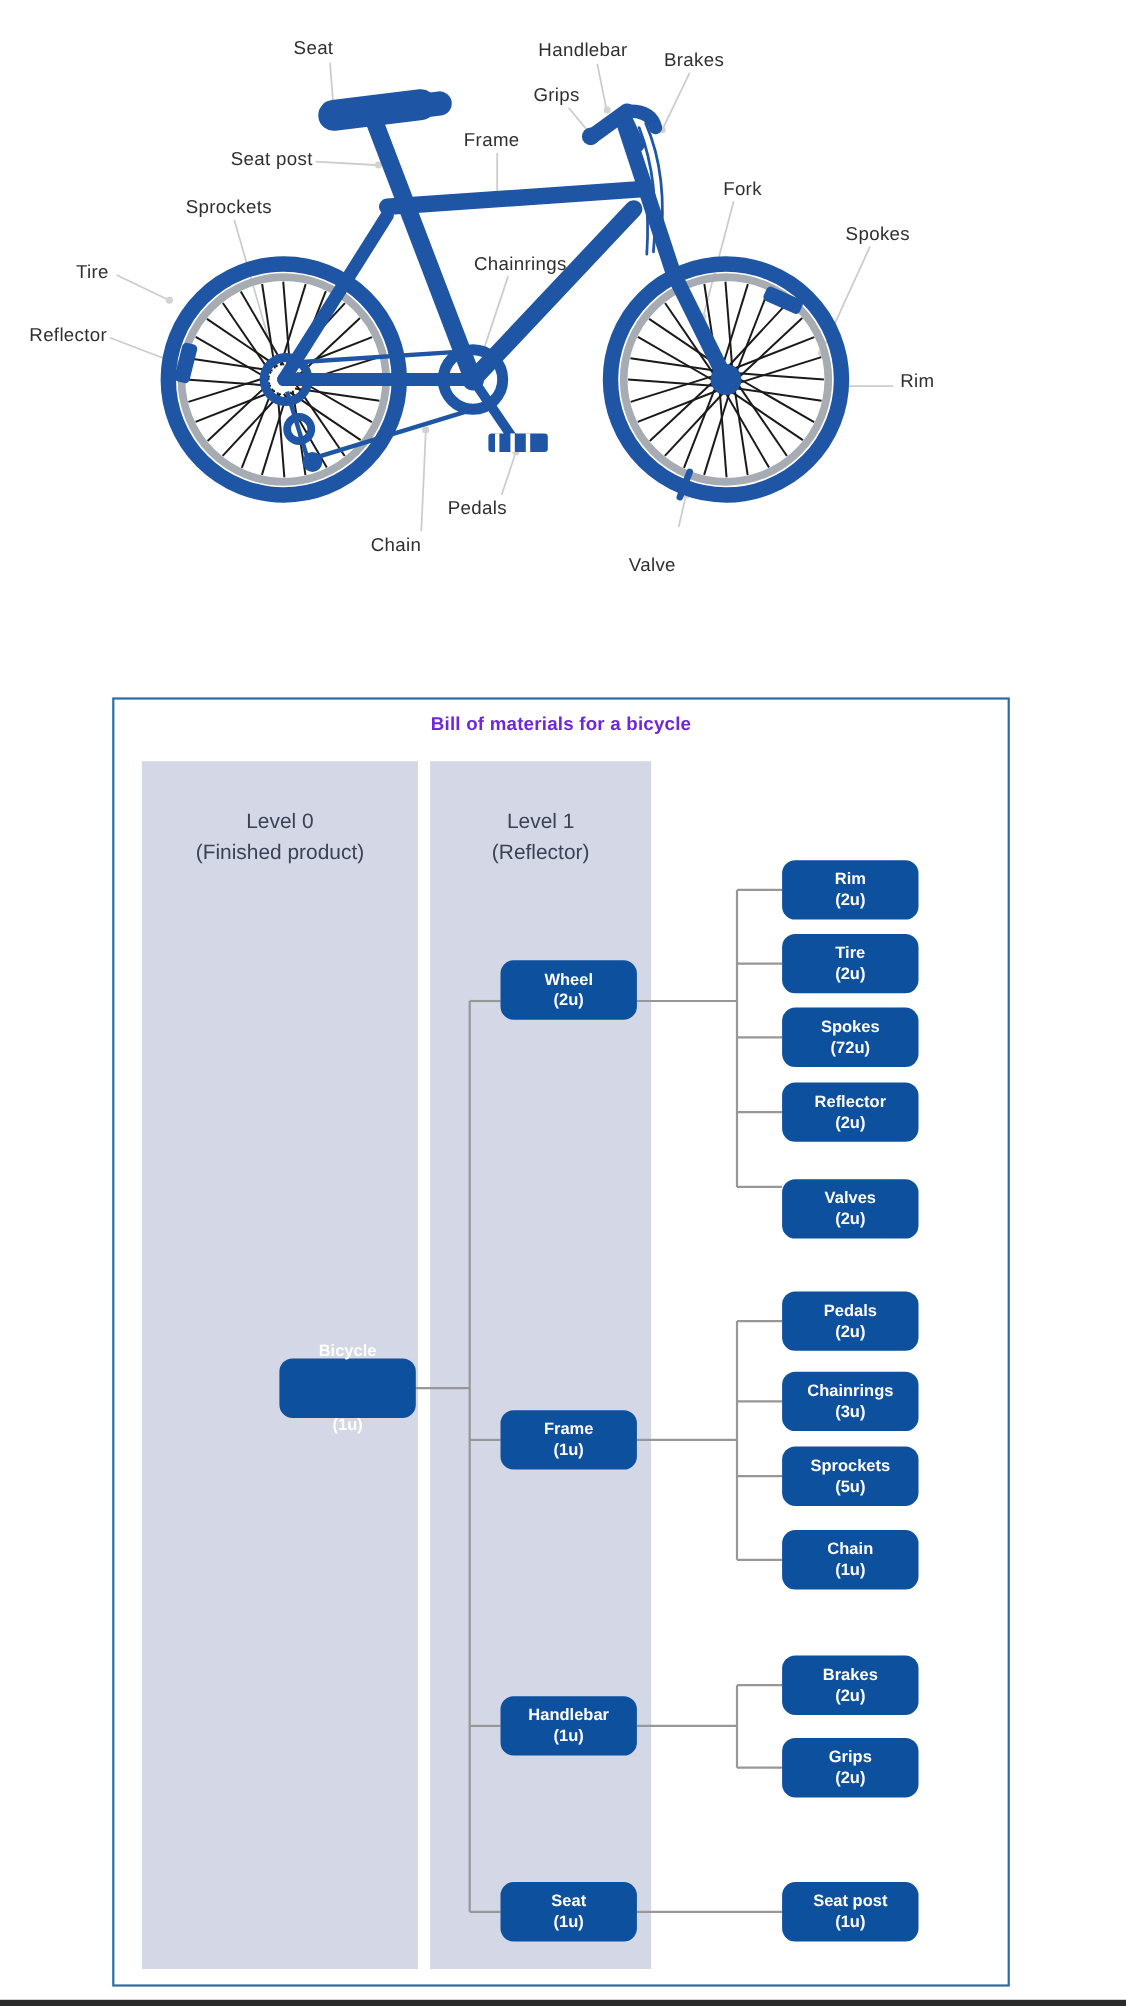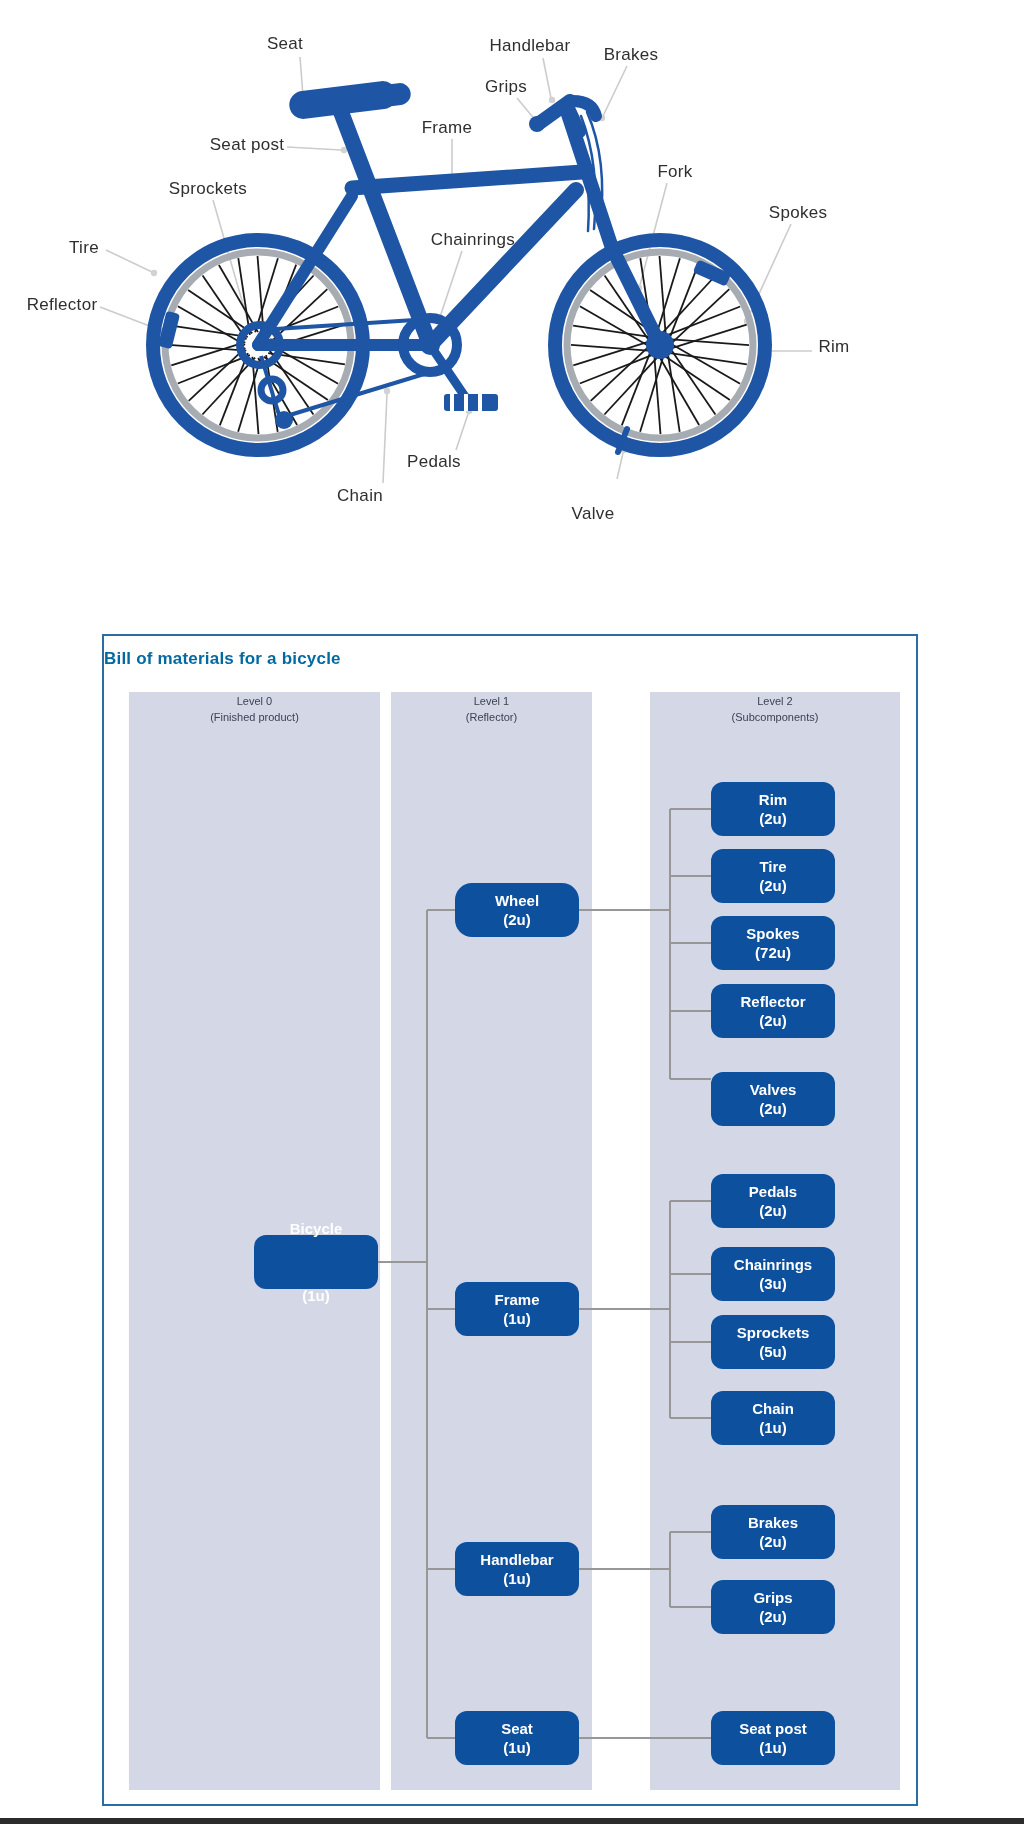--- a/index.html
+++ b/index.html
@@ -16,35 +16,35 @@
   .lbl-frame{left:447px;top:118px;}      .lbl-seatpost{left:247px;top:135px;}
   .lbl-fork{left:675px;top:162px;}       .lbl-sprockets{left:208px;top:179px;}
   .lbl-spokes{left:798px;top:203px;}     .lbl-tire{left:84px;top:238px;}
   .lbl-chainrings{left:473px;top:230px;} .lbl-reflector{left:62px;top:295px;}
   .lbl-rim{left:834px;top:337px;}        .lbl-pedals{left:434px;top:452px;}
   .lbl-chain{left:360px;top:486px;}      .lbl-valve{left:593px;top:504px;}
 
   
   .bom{position:absolute;left:102px;top:634px;width:816px;height:1172px;
        border:2px solid #2b6ca3;background:#ffffff;box-sizing:border-box;}
-  .bom-title{position:absolute;left:0;top:13px;width:100%;
-       font-size:17px;font-weight:bold;color:#0369a1;letter-spacing:.2px;}
+  .bom-title{position:absolute;left:0;top:13px;width:100%;text-align:center;
+       font-size:17px;font-weight:bold;color:#6d28d9;letter-spacing:.2px;}
   .bom-col{position:absolute;top:56px;height:1098px;background:#d4d7e6;}
   .col-0{left:25px;width:251px;}
   .col-1{left:287px;width:201px;}
   .col-2{left:546px;width:250px;}
-  .col-head{padding-top:2px;text-align:center;font-size:11px;color:#3b4254;
-       line-height:1.45;}
+  .col-head{padding-top:2px;text-align:center;font-size:19px;color:#3b4254;
+       line-height:1.45;margin-top:40px;}
   .bom-links{position:absolute;left:0;top:0;width:816px;height:1172px;}
   .node{position:absolute;width:124px;height:54px;border-radius:12px;
        background:#0d509e;color:#ffffff;font-weight:bold;font-size:15px;
        line-height:1.3;display:flex;flex-direction:column;justify-content:center;
        align-items:center;text-align:center;}
   .n-bicycle{left:150px;top:599px;gap:48px;}
-  .n-wheel{left:351px;top:247px;border-radius:17px;}  .n-frame{left:351px;top:646px;}
+  .n-wheel{left:351px;top:237px;}  .n-frame{left:351px;top:646px;}
   .n-handlebar{left:351px;top:906px;} .n-seat{left:351px;top:1075px;}
   .n-rim{left:607px;top:146px;}    .n-tire{left:607px;top:213px;}
   .n-spokes{left:607px;top:280px;} .n-reflector{left:607px;top:348px;}
   .n-valves{left:607px;top:436px;} .n-pedals{left:607px;top:538px;}
   .n-chainrings{left:607px;top:611px;} .n-sprockets{left:607px;top:679px;}
   .n-chain{left:607px;top:755px;}  .n-brakes{left:607px;top:869px;}
   .n-grips{left:607px;top:944px;}  .n-seatpost{left:607px;top:1075px;}
 
   .bottom-edge{position:absolute;left:0;top:1818px;width:1024px;height:6px;
        background:#2b2b2b;}
@@ -251,26 +251,20 @@
       <div>Level 0</div>
       <div>(Finished product)</div>
     </div>
   </div>
   <div class="bom-col col-1">
     <div class="col-head">
       <div>Level 1</div>
       <div>(Reflector)</div>
     </div>
   </div>
-  <div class="bom-col col-2">
-    <div class="col-head">
-      <div>Level 2</div>
-      <div>(Subcomponents)</div>
-    </div>
-  </div>
 
   <svg class="bom-links" viewBox="0 0 816 1172">
     <g stroke="#979797" stroke-width="2" fill="none">
 
       <line x1="212" y1="626" x2="323" y2="626"></line>
       <line x1="323" y1="274" x2="323" y2="1102"></line>
       <line x1="323" y1="274" x2="351" y2="274"></line>
       <line x1="323" y1="673" x2="351" y2="673"></line>
       <line x1="323" y1="933" x2="351" y2="933"></line>
       <line x1="323" y1="1102" x2="351" y2="1102"></line>

